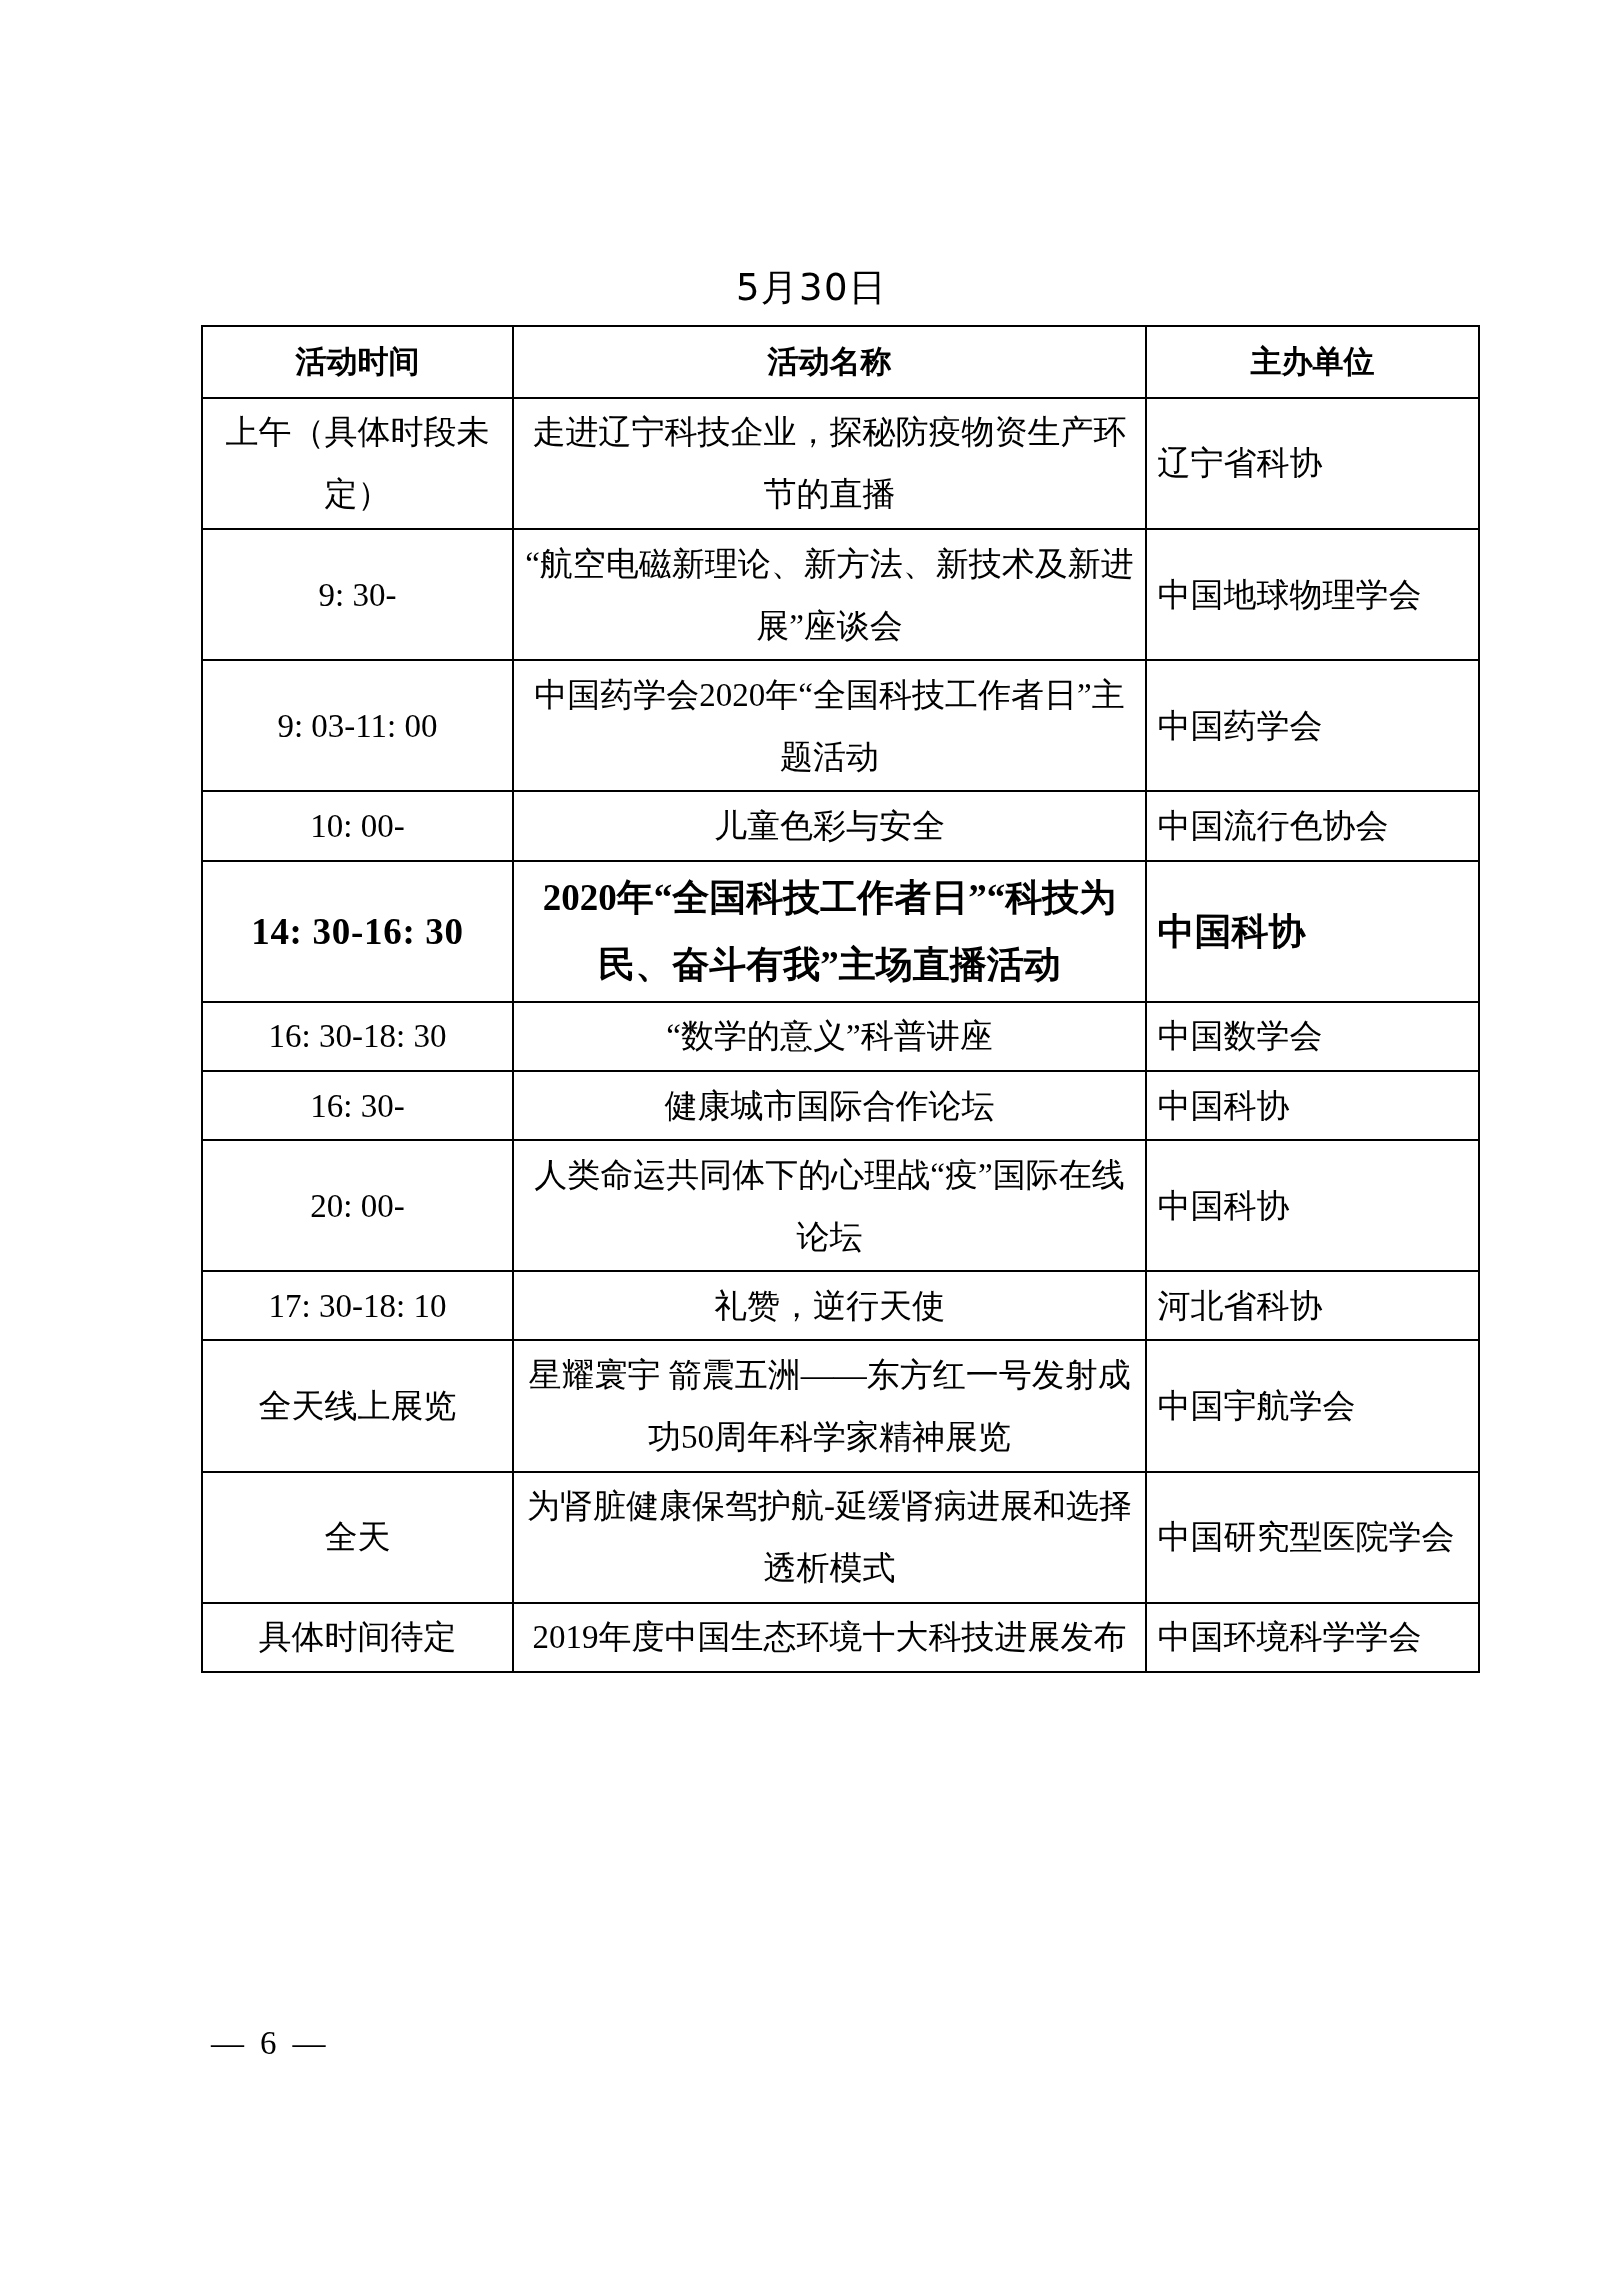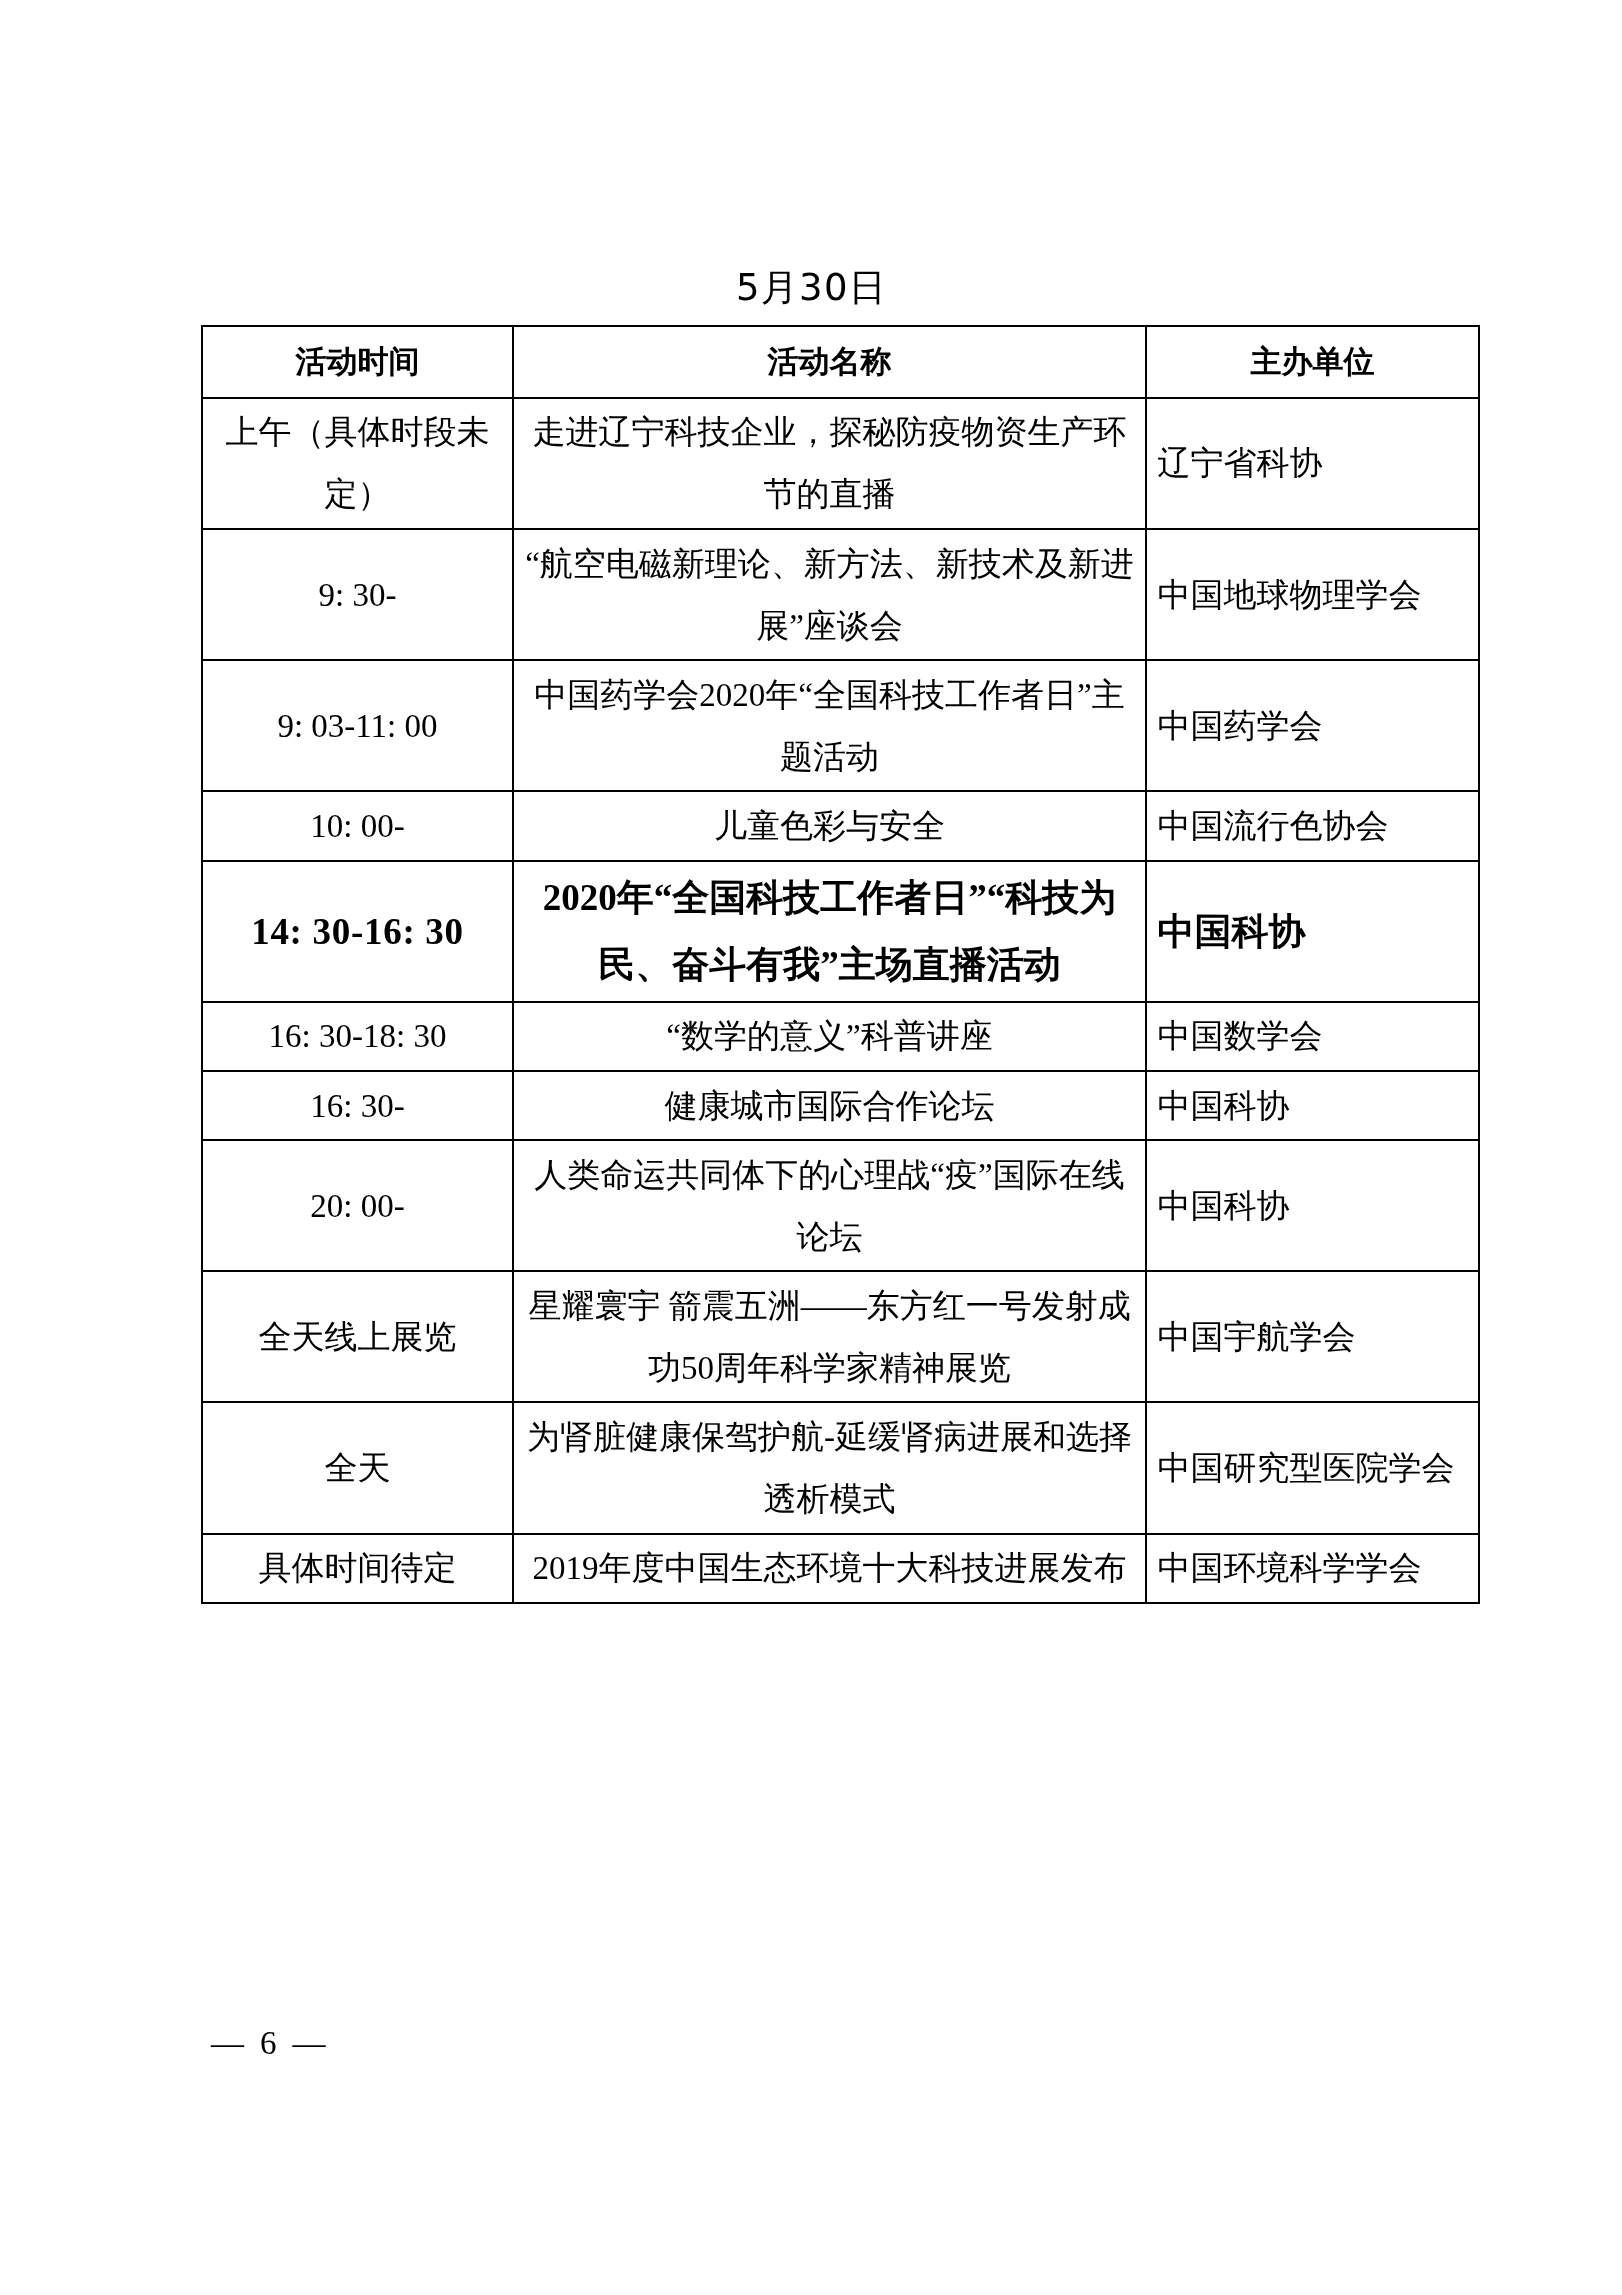--- a/index.html
+++ b/index.html
@@ -141,20 +141,25 @@
           <td class="time">16: 30-</td>
           <td class="name">健康城市国际合作论坛</td>
           <td class="organizer">中国科协</td>
         </tr>
         <tr>
           <td class="time">20: 00-</td>
           <td class="name">人类命运共同体下的心理战“疫”国际在线论坛</td>
           <td class="organizer">中国科协</td>
         </tr>
         <tr>
+          <td class="time">17: 30-18: 10</td>
+          <td class="name">礼赞，逆行天使</td>
+          <td class="organizer">河北省科协</td>
+        </tr>
+        <tr>
           <td class="time">全天线上展览</td>
           <td class="name">星耀寰宇 箭震五洲——东方红一号发射成功50周年科学家精神展览</td>
           <td class="organizer">中国宇航学会</td>
         </tr>
         <tr>
           <td class="time">全天</td>
           <td class="name">为肾脏健康保驾护航-延缓肾病进展和选择透析模式</td>
           <td class="organizer">中国研究型医院学会</td>
         </tr>
         <tr>

